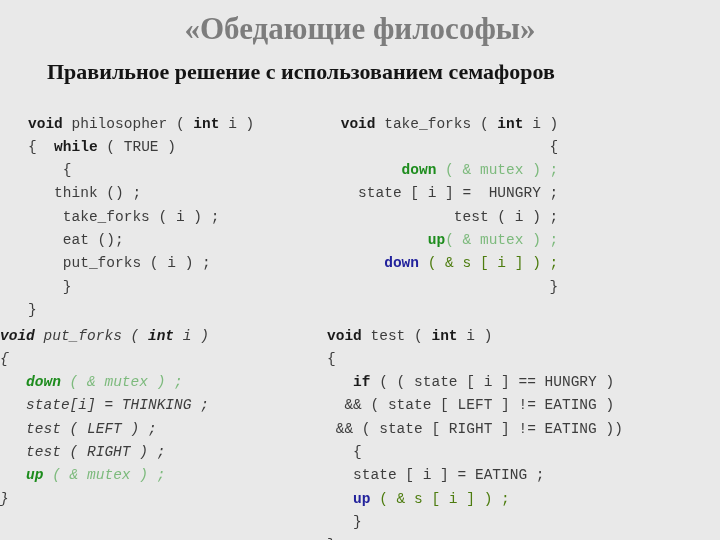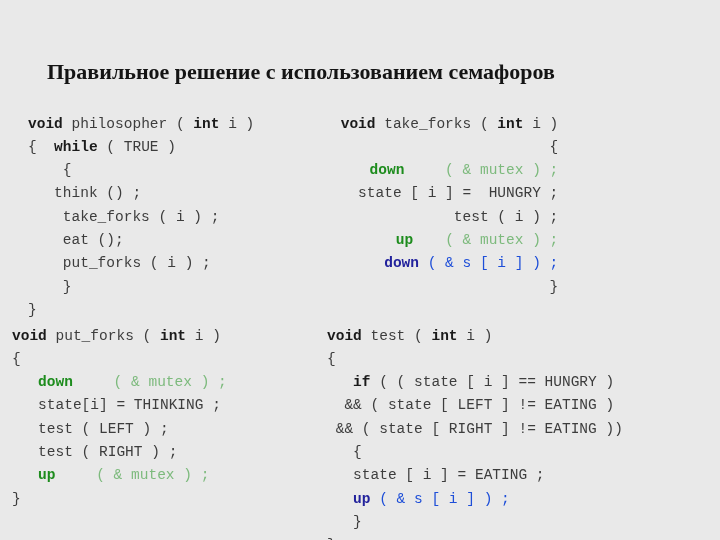--- a/index.html
+++ b/index.html
@@ -64,36 +64,37 @@
   }
 
   .code .ln {
     display: block;
     white-space: pre;
     height: 23.3px;
   }
 
   #block-philosopher { left: 28px;  top: 98px;  }
   #block-take-forks  { left: 332px; top: 98px; text-align: right;  }
-  #block-put-forks   { left: 12px;  top: 310px; }
+  #block-put-forks   { left: 0;  top: 310px; font-style: italic; }
   #block-test        { left: 327px; top: 310px; }
 
   
   .kw      { font-weight: bold; color: #1a1a1a; }
   .plain   { color: #3d3d3d; }
   .sem-b   { font-weight: bold; color: #1d8c1d; }   
   .sem-l   { color: #7dba7d; }                       
   .semb-b  { font-weight: bold; color: #22229c; }   
   .semb-l  { color: #6f6fbe; }                       
 </style>
-<style>body{background:#e9e9e9;}.title{color:#7d7d7d;}.subtitle{color:#141414;}.code,.plain{color:#3d3d3d;}.kw{color:#1a1a1a;}.sem-b{color:#1d8c1d;}.sem-l{color:#7dba7d;padding-left:32px;}.semb-b{color:#22229c;}.semb-l{color:#1d4ed8;}</style></head>
+<style>body{background:#e9e9e9;}.title{color:#7d7d7d;}.subtitle{color:#141414;}.code,.plain{color:#3d3d3d;}.kw{color:#1a1a1a;}.sem-b{color:#1d8c1d;}.sem-l{color:#7dba7d;}.semb-b{color:#22229c;}.semb-l{color:#4d7c0f;}</style></head>
 <body>
 
 <div class="slide">
 
+  <div class="title">«Обедающие философы»</div>
 
   <div class="subtitle">Правильное решение с использованием семафоров</div>
 
   <pre class="code" id="block-philosopher"><span class="ln"><span class="kw">void</span><span class="plain"> philosopher ( </span><span class="kw">int</span><span class="plain"> i )</span></span><span class="ln"><span class="plain">{  </span><span class="kw">while</span><span class="plain"> ( TRUE )</span></span><span class="ln"><span class="plain">    {</span></span><span class="ln"><span class="plain">   think () ;</span></span><span class="ln"><span class="plain">    take_forks ( i ) ;</span></span><span class="ln"><span class="plain">    eat ();</span></span><span class="ln"><span class="plain">    put_forks ( i ) ;</span></span><span class="ln"><span class="plain">    }</span></span><span class="ln"><span class="plain">}</span></span></pre>
 
   <pre class="code" id="block-take-forks"><span class="ln"><span class="kw">void</span><span class="plain"> take_forks ( </span><span class="kw">int</span><span class="plain"> i )</span></span><span class="ln"><span class="plain">{</span></span><span class="ln"><span class="plain">   </span><span class="sem-b">down</span><span class="sem-l"> ( &amp; mutex ) ;</span></span><span class="ln"><span class="plain">   state [ i ] =  HUNGRY ;</span></span><span class="ln"><span class="plain">   test ( i ) ;</span></span><span class="ln"><span class="plain">   </span><span class="sem-b">up</span><span class="sem-l">( &amp; mutex ) ;</span></span><span class="ln"><span class="plain">   </span><span class="semb-b">down</span><span class="semb-l"> ( &amp; s [ i ] ) ;</span></span><span class="ln"><span class="plain">}</span></span></pre>
 
   <pre class="code" id="block-put-forks"><span class="ln"><span class="kw">void</span><span class="plain"> put_forks ( </span><span class="kw">int</span><span class="plain"> i )</span></span><span class="ln"><span class="plain">{</span></span><span class="ln"><span class="plain">   </span><span class="sem-b">down</span><span class="sem-l"> ( &amp; mutex ) ;</span></span><span class="ln"><span class="plain">   state[i] = THINKING ;</span></span><span class="ln"><span class="plain">   test ( LEFT ) ;</span></span><span class="ln"><span class="plain">   test ( RIGHT ) ;</span></span><span class="ln"><span class="plain">   </span><span class="sem-b">up</span><span class="sem-l"> ( &amp; mutex ) ;</span></span><span class="ln"><span class="plain">}</span></span></pre>
 
   <pre class="code" id="block-test"><span class="ln"><span class="kw">void</span><span class="plain"> test ( </span><span class="kw">int</span><span class="plain"> i )</span></span><span class="ln"><span class="plain">{</span></span><span class="ln"><span class="plain">   </span><span class="kw">if</span><span class="plain"> ( ( state [ i ] == HUNGRY )</span></span><span class="ln"><span class="plain">  &amp;&amp; ( state [ LEFT ] != EATING )</span></span><span class="ln"><span class="plain"> &amp;&amp; ( state [ RIGHT ] != EATING ))</span></span><span class="ln"><span class="plain">   {</span></span><span class="ln"><span class="plain">   state [ i ] = EATING ;</span></span><span class="ln"><span class="plain">   </span><span class="semb-b">up</span><span class="semb-l"> ( &amp; s [ i ] ) ;</span></span><span class="ln"><span class="plain">   }</span></span><span class="ln"><span class="plain">}</span></span></pre>

